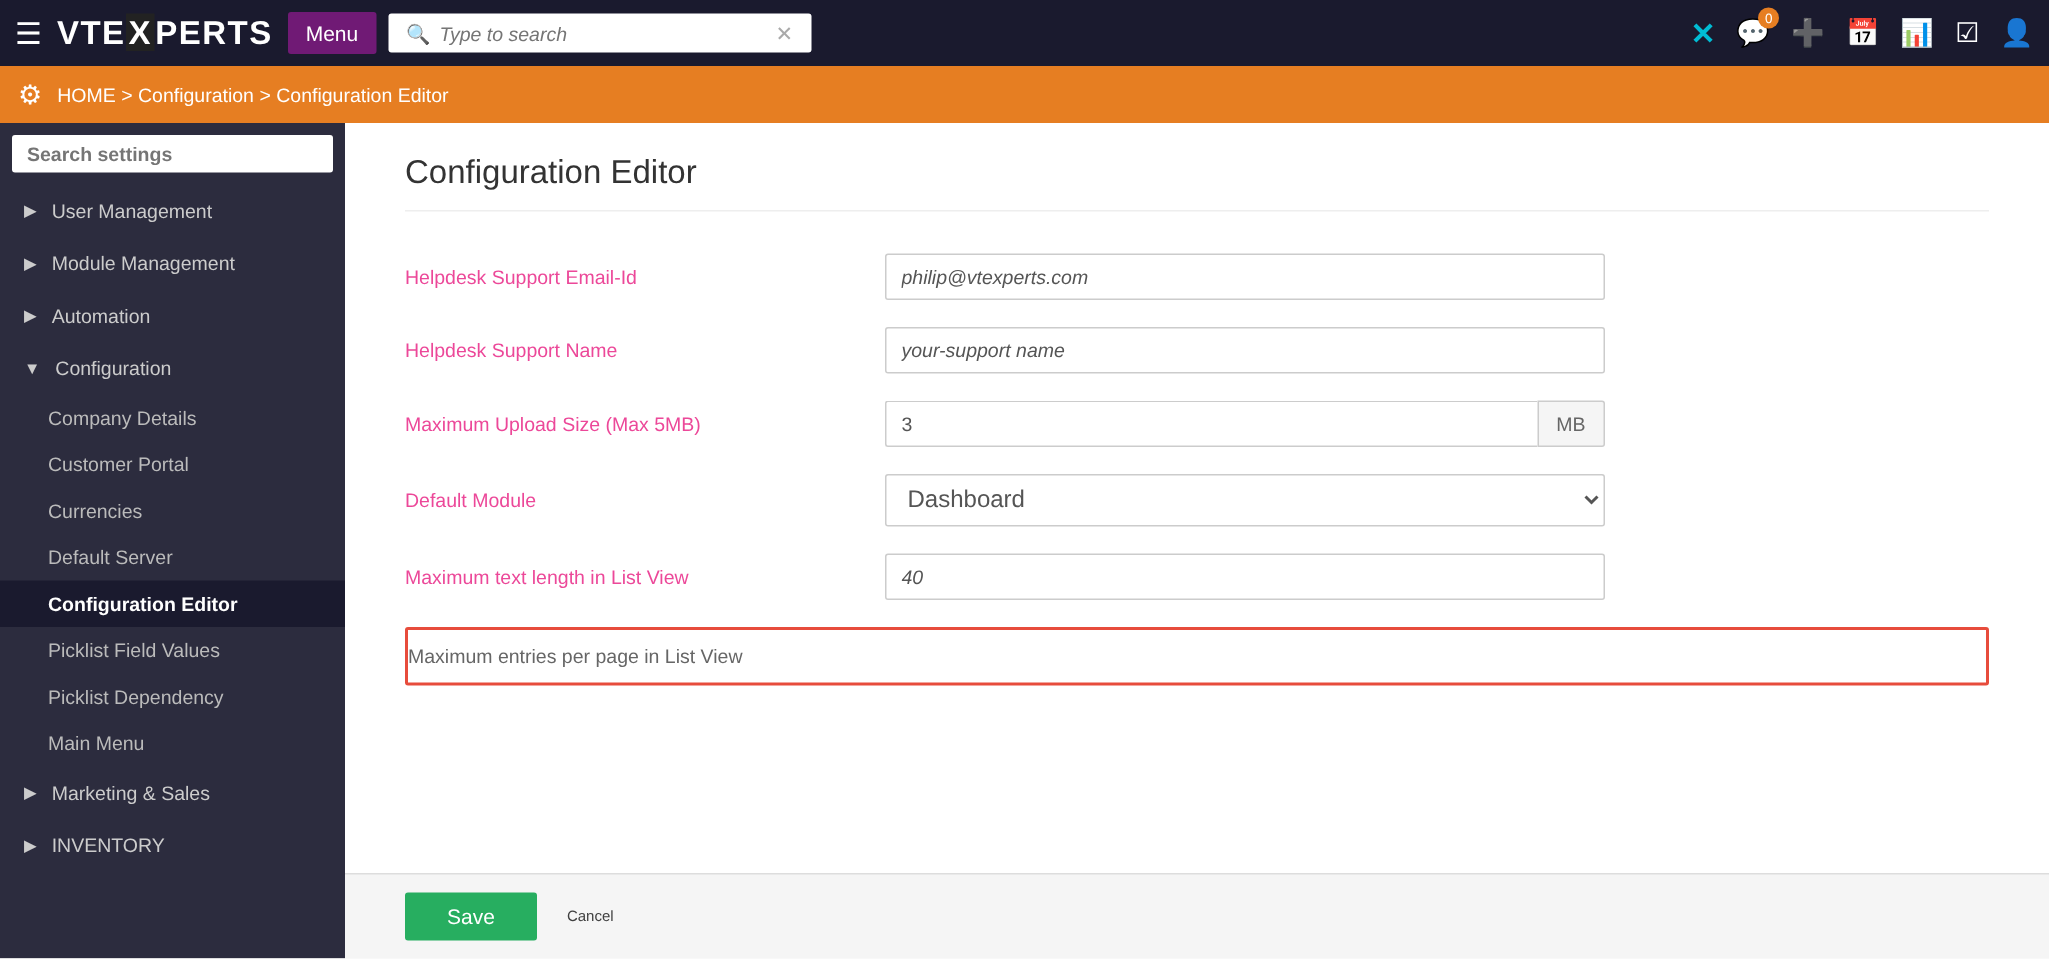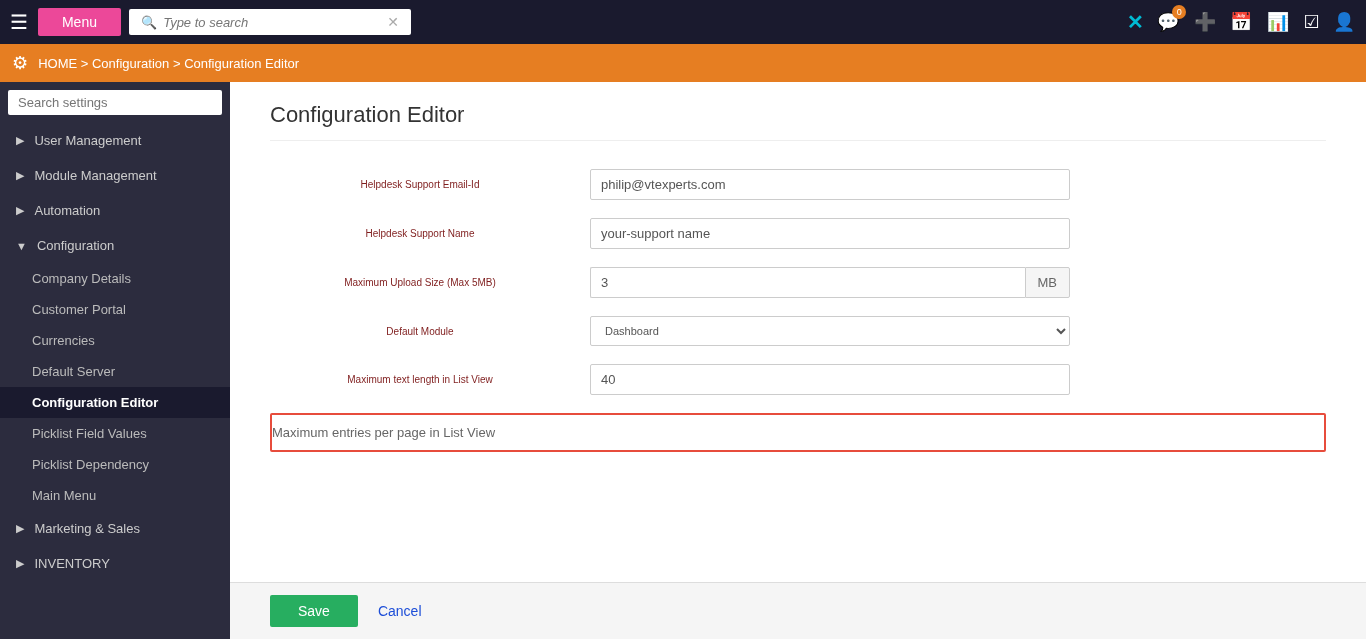--- a/index.html
+++ b/index.html
@@ -8,21 +8,21 @@
     
     .topnav {
       display: flex; align-items: center;
       background: #1a1a2e; height: 44px; padding: 0 10px; flex-shrink: 0;
     }
     .topnav-hamburger { color: white; font-size: 20px; margin-right: 10px; cursor: pointer; }
     .topnav-logo { color: white; font-size: 22px; font-weight: bold; margin-right: 10px; letter-spacing: 1px; }
     .topnav-logo span { background: #1a1a2e; color: white; }
     .topnav-logo .x-letter { background: #222; color: white; padding: 0 2px; }
     .topnav-menu-btn {
-      background: #ec4899; color: white; border: none; padding: 6px 24px;
+      background: #701a75; color: white; border: none; padding: 6px 12px;
       font-size: 14px; cursor: pointer; margin-right: 8px; border-radius: 2px;
     }
     .topnav-search {
       background: white; border: none; padding: 5px 12px; flex: 0 0 260px;
       border-radius: 2px; font-size: 13px; color: #999; outline: none;
       display: flex; align-items: center;
     }
     .topnav-search input {
       border: none; outline: none; font-size: 13px; color: #999; width: 220px; background: transparent; font-style: italic;
     }
@@ -46,21 +46,21 @@
     
     .main-layout { display: flex; flex: 1; overflow: hidden; }
 
     
     .sidebar {
       width: 230px; background: #2c2c3e; color: white; flex-shrink: 0;
       display: flex; flex-direction: column; overflow-y: auto;
     }
     .sidebar-search {
       margin: 8px; background: white; border: none; padding: 5px 10px;
-      font-size: 13px; color: #555; outline: none; border-radius: 2px; width: calc(100% - 16px);
+      font-size: 13px; color: #555; outline: none; border-radius: 2px; width: calc(100% - 16px); font-weight: bold;
     }
     .sidebar-item {
       display: flex; align-items: center; padding: 10px 16px; cursor: pointer;
       color: #ccc; font-size: 13px;
     }
     .sidebar-item .arrow { margin-right: 10px; font-size: 11px; }
     .sidebar-subitem {
       padding: 8px 16px 8px 32px; cursor: pointer; color: #bbb; font-size: 13px;
     }
     .sidebar-subitem.active { background: #1a1a2e; color: white; font-weight: bold; }
@@ -68,65 +68,66 @@
     
     .content { flex: 1; background: white; overflow-y: auto; display: flex; flex-direction: column; }
     .content-inner { padding: 20px 40px; flex: 1; }
     .content-title { font-size: 22px; font-weight: 300; color: #333; margin-bottom: 28px; border-bottom: 1px solid #eee; padding-bottom: 12px; }
 
     
     .form-row {
       display: flex; align-items: center; margin-bottom: 18px;
     }
     .form-label {
-      width: 320px; text-align: center; padding-right: 20px; color: #7f1d1d; font-size: 10px; flex-shrink: 0;
+      width: 320px; text-align: left; padding-right: 20px; color: #ec4899; font-size: 13px; flex-shrink: 0;
     }
     .form-input {
       flex: 1; max-width: 480px; border: 1px solid #ccc; padding: 7px 10px;
-      font-size: 13px; color: #555; outline: none; border-radius: 2px;
+      font-size: 13px; color: #555; outline: none; border-radius: 2px; font-style: italic;
     }
     .form-input-with-unit { display: flex; max-width: 480px; flex: 1; }
     .form-input-with-unit input {
       flex: 1; border: 1px solid #ccc; border-right: none; padding: 7px 10px;
       font-size: 13px; color: #555; outline: none; border-radius: 2px 0 0 2px;
     }
     .form-unit {
       background: #f5f5f5; border: 1px solid #ccc; padding: 7px 12px;
       font-size: 13px; color: #666; border-radius: 0 2px 2px 0;
     }
     .form-select {
       flex: 1; max-width: 480px; border: 1px solid #ccc; padding: 7px 10px;
-      font-size: 11px; color: #555; background: white; outline: none;
+      font-size: 16px; color: #555; background: white; outline: none;
       border-radius: 2px; appearance: auto;
     }
     .form-row-highlighted {
       border: 2px solid #e74c3c; border-radius: 2px; padding: 10px 0; margin-bottom: 18px;
       display: flex; align-items: center;
     }
     .form-row-highlighted .form-label { width: 320px; text-align: left; padding-right: 20px; color: #666; font-size: 13px; flex-shrink: 0; }
     .form-row-highlighted .form-input { flex: 1; max-width: 480px; }
 
     
     .content-footer {
       background: #f5f5f5; border-top: 1px solid #ddd; padding: 12px 40px;
       display: flex; align-items: center; gap: 12px; flex-shrink: 0;
     }
     .btn-save {
       background: #27ae60; color: white; border: none; padding: 8px 28px;
       font-size: 14px; cursor: pointer; border-radius: 2px;
     }
     .btn-cancel {
-      background: none; border: none; color: #1d4ed8; font-size: 14px; cursor: pointer; padding: 8px;
+      background: none; border: none; color: #404040; font-size: 10px; cursor: pointer; padding: 8px;
     }
   </style>
 </head>
 <body>
 
 <div class="topnav">
   <span class="topnav-hamburger">☰</span>
+  <div class="topnav-logo">VTE<span class="x-letter">X</span>PERTS</div>
   <button class="topnav-menu-btn">Menu</button>
   <div class="topnav-search">
     <span style="color:#aaa;margin-right:6px;">🔍</span>
     <input type="text" placeholder="Type to search" style="">
     <span class="topnav-search-clear">✕</span>
   </div>
   <div class="topnav-right">
     <span class="topnav-icon" style="color:#00bcd4;font-size:20px;font-weight:bold;">✕</span>
     <span class="topnav-icon" style="position:relative;">
       💬

